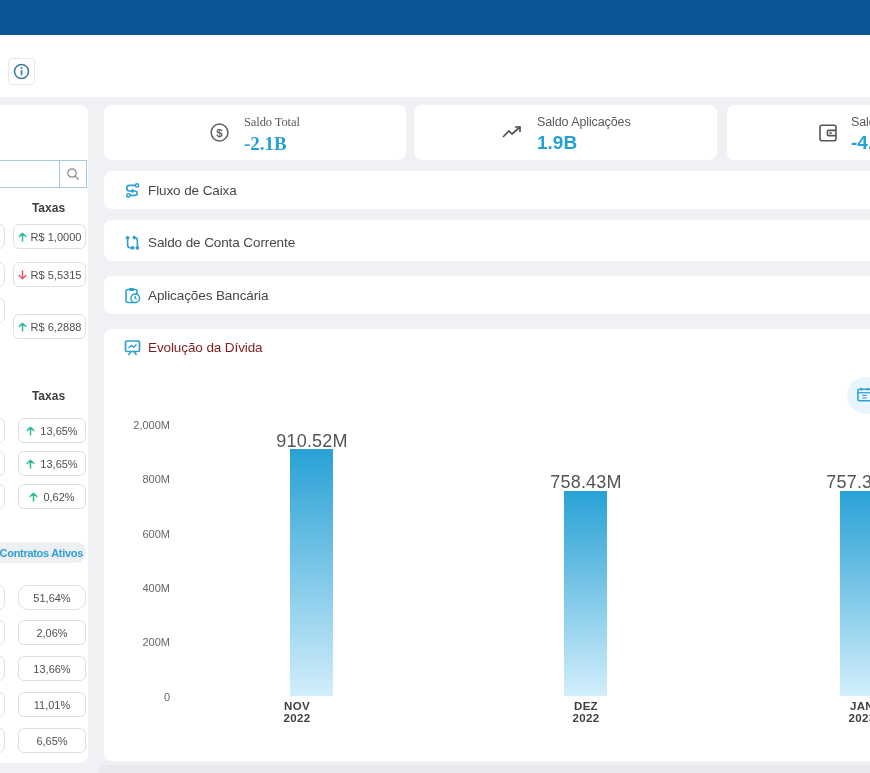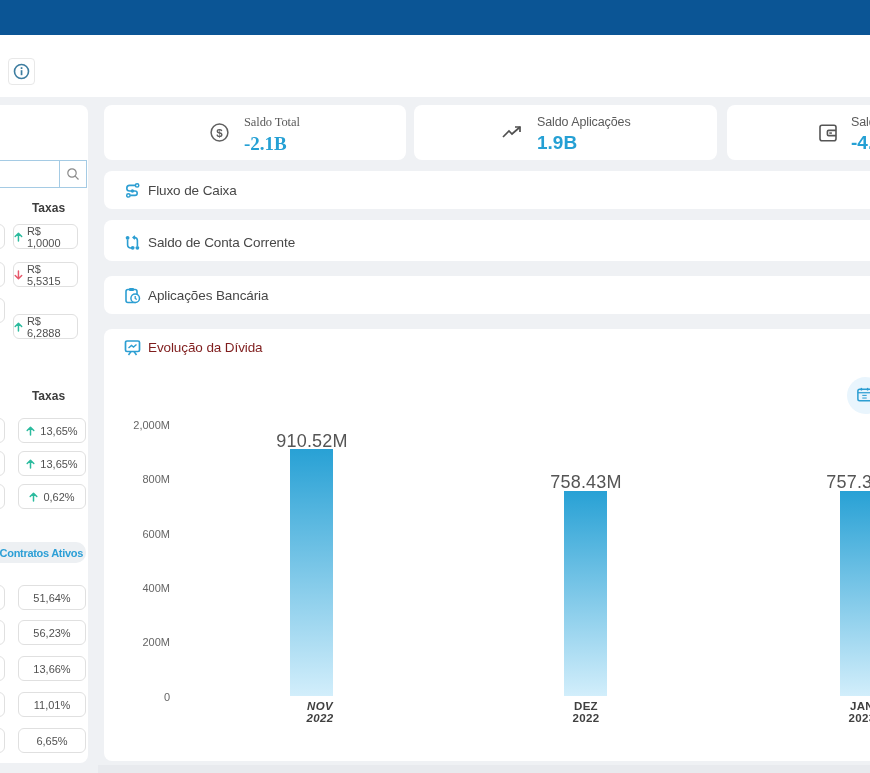--- a/index.html
+++ b/index.html
@@ -12,21 +12,21 @@
 #whiteband { left:0; top:35px; width:870px; height:62px; background:#ffffff; }
 #infobtn { left:8px; top:58px; width:27px; height:27px; background:#fff; border:1px solid #e8e8e8; border-radius:4px; display:flex; align-items:center; justify-content:center; }
 #botstrip { left:98px; top:765px; width:772px; height:8px; background:#e8eaee; }
 
 
 #sidebar { left:-10px; top:105px; width:98px; height:658px; background:#fff; border-radius:0 8px 8px 0; }
 #searchbox { left:-10px; top:160px; width:97px; height:28px; background:#fff; border:1px solid #a5cbe4; display:flex; }
 #searchbtn { left:59px; top:160px; width:28px; height:28px; border:1px solid #a5cbe4; display:flex; align-items:center; justify-content:center; background:#fff; }
 .sideheading { width:97px; text-align:center; font-size:12px; font-weight:bold; color:#3d3d3d; }
 .chip { left:18px; width:68px; height:25px; background:#fff; border:1px solid #e0e0e0; border-radius:6px; display:flex; align-items:center; justify-content:center; font-size:11px; color:#505050; gap:5px; }
-.chip.wide { left:13px; width:65px; gap:4px; }
+.chip.wide { left:13px; width:73px; gap:4px; }
 .chipcut { left:-66px; width:71px; height:25px; background:#fff; border:1px solid #e0e0e0; border-radius:6px; }
 #contratos { left:-10px; top:542px; width:96px; height:21px; background:#edf0f3; border-radius:0 10px 10px 0; display:flex; align-items:center; justify-content:flex-end; padding-right:3px; font-size:11px; letter-spacing:-0.3px; font-weight:bold; color:#2d9fd6; white-space:nowrap; overflow:hidden;}
 
 
 .statcard { top:105px; height:55px; background:#fff; border-radius:8px; }
 .statlabel { font-size:12.5px; letter-spacing:-0.1px; color:#5a5a5a; white-space:nowrap; }
 .statvalue { font-size:19px; font-weight:bold; color:#25a0d4; margin-top:3px; white-space:nowrap; }
 .arr { display:inline-block; }
 
 
@@ -82,23 +82,23 @@
 <div class="abs chipcut" style="top:451px;"></div>
 <div class="abs chip" style="top:451px;"><svg class="arr" width="9" height="10" viewBox="0 0 9 10">
       <path d="M4.5 9 V1.8 M1.2 4.5 L4.5 1.2 L7.8 4.5" fill="none" stroke="#2bbb9e" stroke-width="1.5" stroke-linecap="round" stroke-linejoin="round"></path>
     </svg>13,65%</div>
 <div class="abs chipcut" style="top:484px;"></div>
 <div class="abs chip" style="top:484px;"><svg class="arr" width="9" height="10" viewBox="0 0 9 10">
       <path d="M4.5 9 V1.8 M1.2 4.5 L4.5 1.2 L7.8 4.5" fill="none" stroke="#2bbb9e" stroke-width="1.5" stroke-linecap="round" stroke-linejoin="round"></path>
     </svg>0,62%</div>
 <div id="contratos" class="abs">Contratos Ativos</div>
 <div class="abs chipcut" style="top:585px;"></div>
-<div class="abs chip" style="top:585px;">51,64%</div>
+<div class="abs chip" style="top:585px;border-radius:10px;">51,64%</div>
 <div class="abs chipcut" style="top:620px;"></div>
-<div class="abs chip" style="top:620px;">56,23%</div>
+<div class="abs chip" style="top:620px;">2,06%</div>
 <div class="abs chipcut" style="top:656px;"></div>
 <div class="abs chip" style="top:656px;">13,66%</div>
 <div class="abs chipcut" style="top:692px;"></div>
 <div class="abs chip" style="top:692px;">11,01%</div>
 <div class="abs chipcut" style="top:728px;"></div>
 <div class="abs chip" style="top:728px;">6,65%</div>
 
 <div class="abs statcard" style="left:104px; width:302px;"></div>
 <div class="abs statcard" style="left:414px; width:303px;"></div>
 <div class="abs statcard" style="left:727px; width:303px;"></div>
@@ -193,15 +193,15 @@
 <div class="abs ylab" style="left:110px; top:691px;">0</div>
 
 <div class="abs bar" style="left:290px; top:449px; height:247px;"></div>
 <div class="abs bar" style="left:564px; top:491px; height:205px;"></div>
 <div class="abs bar" style="left:840px; top:491px; height:205px;"></div>
 
 <div class="abs blab" style="left:267px; top:431px;">910.52M</div>
 <div class="abs blab" style="left:541px; top:472px;">758.43M</div>
 <div class="abs blab" style="left:817px; top:472px;">757.33M</div>
 
-<div class="abs mlab" style="left:275px; top:700px;font-style:italic;">NOV<br>2022</div>
+<div class="abs mlab" style="left:252px; top:700px;">NOV<br>2022</div>
 <div class="abs mlab" style="left:541px; top:700px;">DEZ<br>2022</div>
 <div class="abs mlab" style="left:817px; top:700px;">JAN<br>2023</div>
 
 </body></html>

